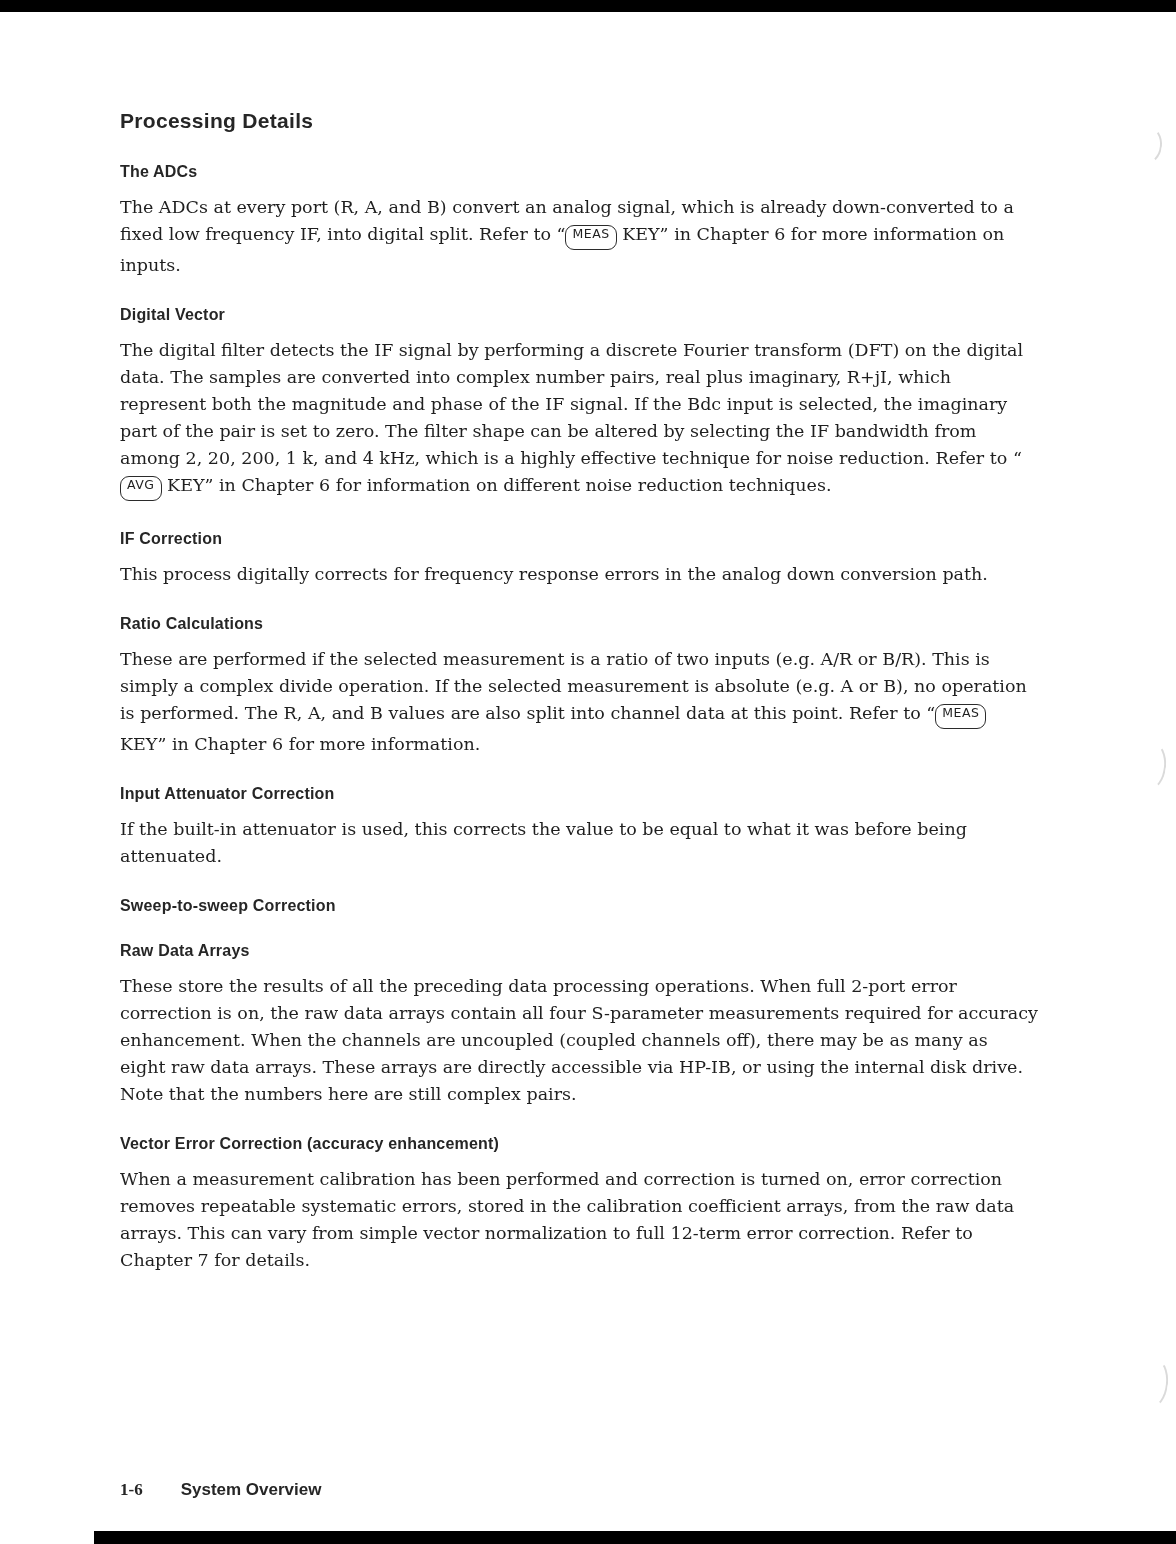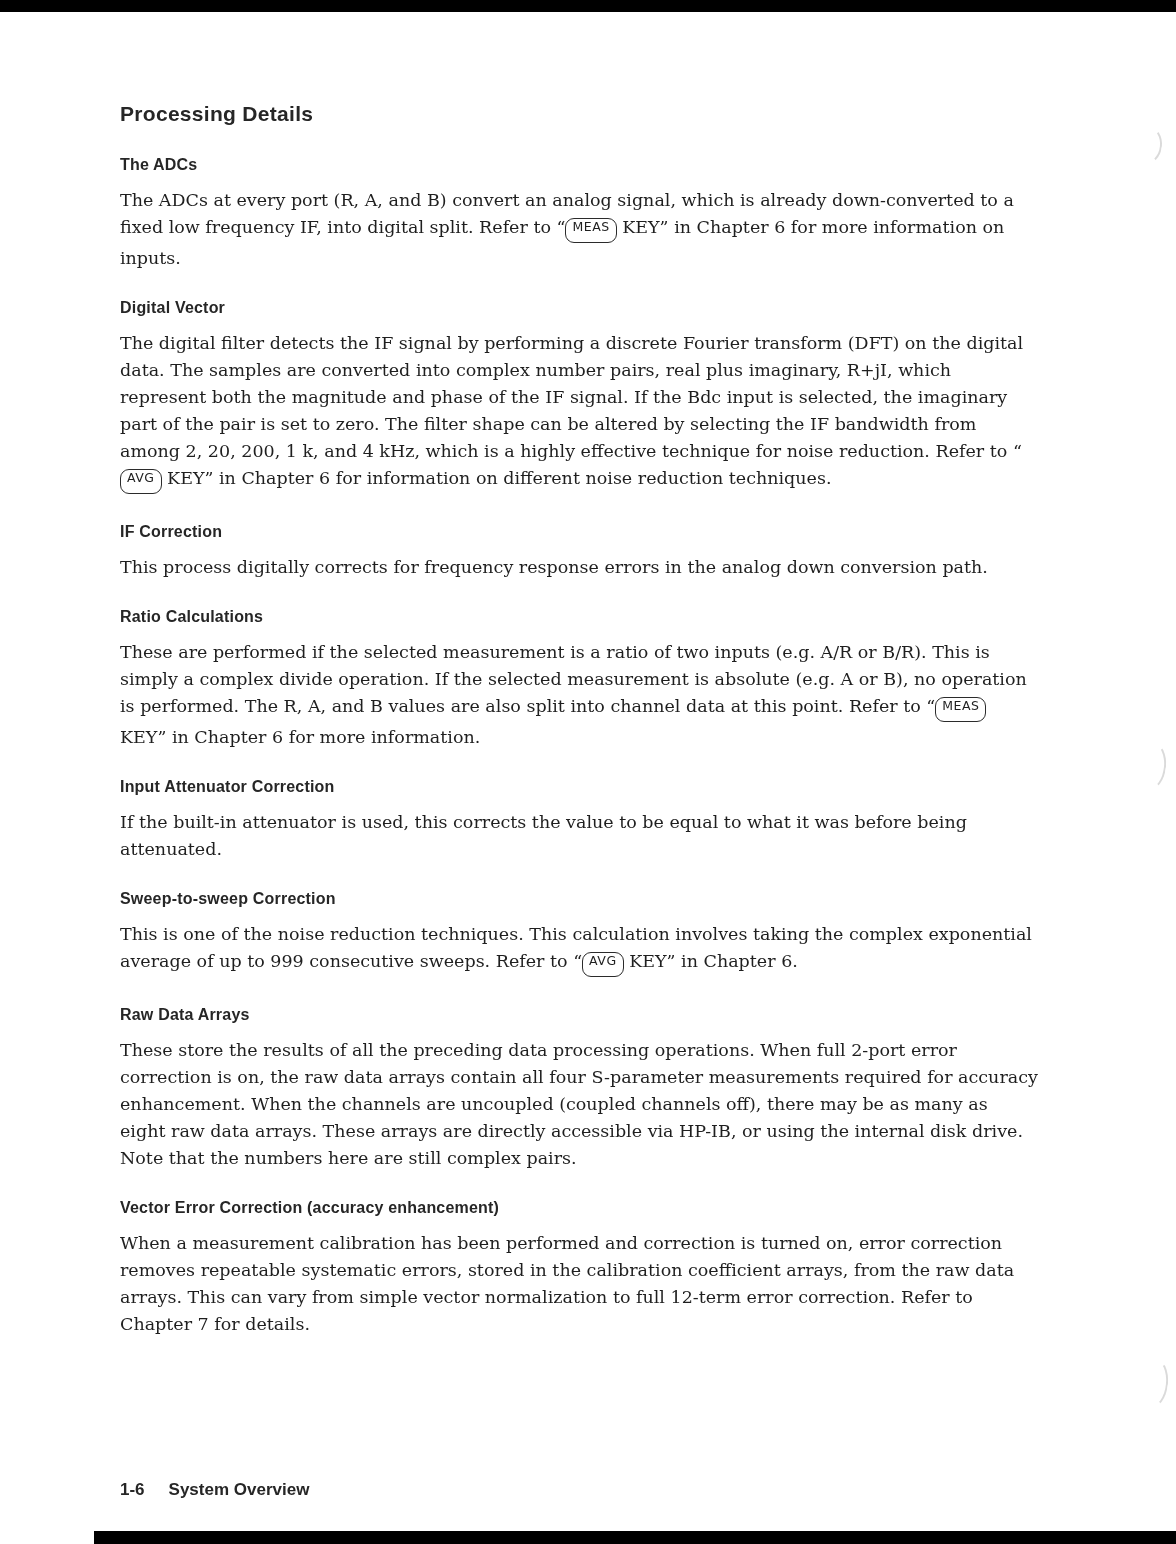--- a/index.html
+++ b/index.html
@@ -35,21 +35,21 @@
     border-radius: 50%;
     transform: rotate(6deg);
     opacity: 0.8;
   }
   .curve-1 { top: 126px;  right: 14px; }
   .curve-2 { top: 742px;  right: 10px; height: 44px; }
   .curve-3 { top: 1358px; right: 8px;  height: 46px; }
 
   .content {
     position: absolute;
-    top: 102px;
+    top: 109px;
     left: 120px;
     width: 918px;
   }
 
   .page-title {
     font-family: "Liberation Sans", sans-serif;
     font-weight: bold;
     font-size: 21px;
     color: #262626;
     letter-spacing: 0.3px;
@@ -88,21 +88,21 @@
 
   .footer {
     position: absolute;
     left: 120px;
     top: 1480px;
     font-family: "Liberation Sans", sans-serif;
     font-weight: bold;
     font-size: 17px;
     color: #262626;
   }
-  .footer .pgnum { margin-right: 24px; }
+  .footer .pgnum { margin-right: 38px; font-family: Liberation Serif, serif; }
 </style>
 </head>
 <body>
 
 <div class="scan-bar-top"></div>
 <div class="scan-curve curve-1"></div>
 <div class="scan-curve curve-2"></div>
 <div class="scan-curve curve-3"></div>
 
 <div class="content">
@@ -123,21 +123,20 @@
       <section>
         <h2 class="sec-heading">Ratio Calculations</h2>
         <p class="sec-para"><span>These are performed if the selected measurement is a ratio of two inputs (e.g. A/R or B/R). This is simply a complex divide operation. If the selected measurement is absolute (e.g. A or B), no operation is performed. The R, A, and B values are also split into channel data at this point. Refer to “</span><span class="keycap">MEAS</span><span> KEY” in Chapter 6 for more information.</span></p>
       </section>
       <section>
         <h2 class="sec-heading">Input Attenuator Correction</h2>
         <p class="sec-para"><span>If the built-in attenuator is used, this corrects the value to be equal to what it was before being attenuated.</span></p>
       </section>
       <section>
         <h2 class="sec-heading">Sweep-to-sweep Correction</h2>
-        <p class="sec-para"><span>This is one of the noise reduction techniques. This calculation involves taking the complex exponential average of up to 999 consecutive sweeps. Refer to “</span><span class="keycap">AVG</span><span> KEY” in Chapter 6.</span></p>
       </section>
       <section>
         <h2 class="sec-heading">Raw Data Arrays</h2>
         <p class="sec-para"><span>These store the results of all the preceding data processing operations. When full 2-port error correction is on, the raw data arrays contain all four S-parameter measurements required for accuracy enhancement. When the channels are uncoupled (coupled channels off), there may be as many as eight raw data arrays. These arrays are directly accessible via HP-IB, or using the internal disk drive. Note that the numbers here are still complex pairs.</span></p>
       </section>
       <section>
         <h2 class="sec-heading">Vector Error Correction (accuracy enhancement)</h2>
         <p class="sec-para"><span>When a measurement calibration has been performed and correction is turned on, error correction removes repeatable systematic errors, stored in the calibration coefficient arrays, from the raw data arrays. This can vary from simple vector normalization to full 12-term error correction. Refer to Chapter 7 for details.</span></p>
       </section>
     </div>

